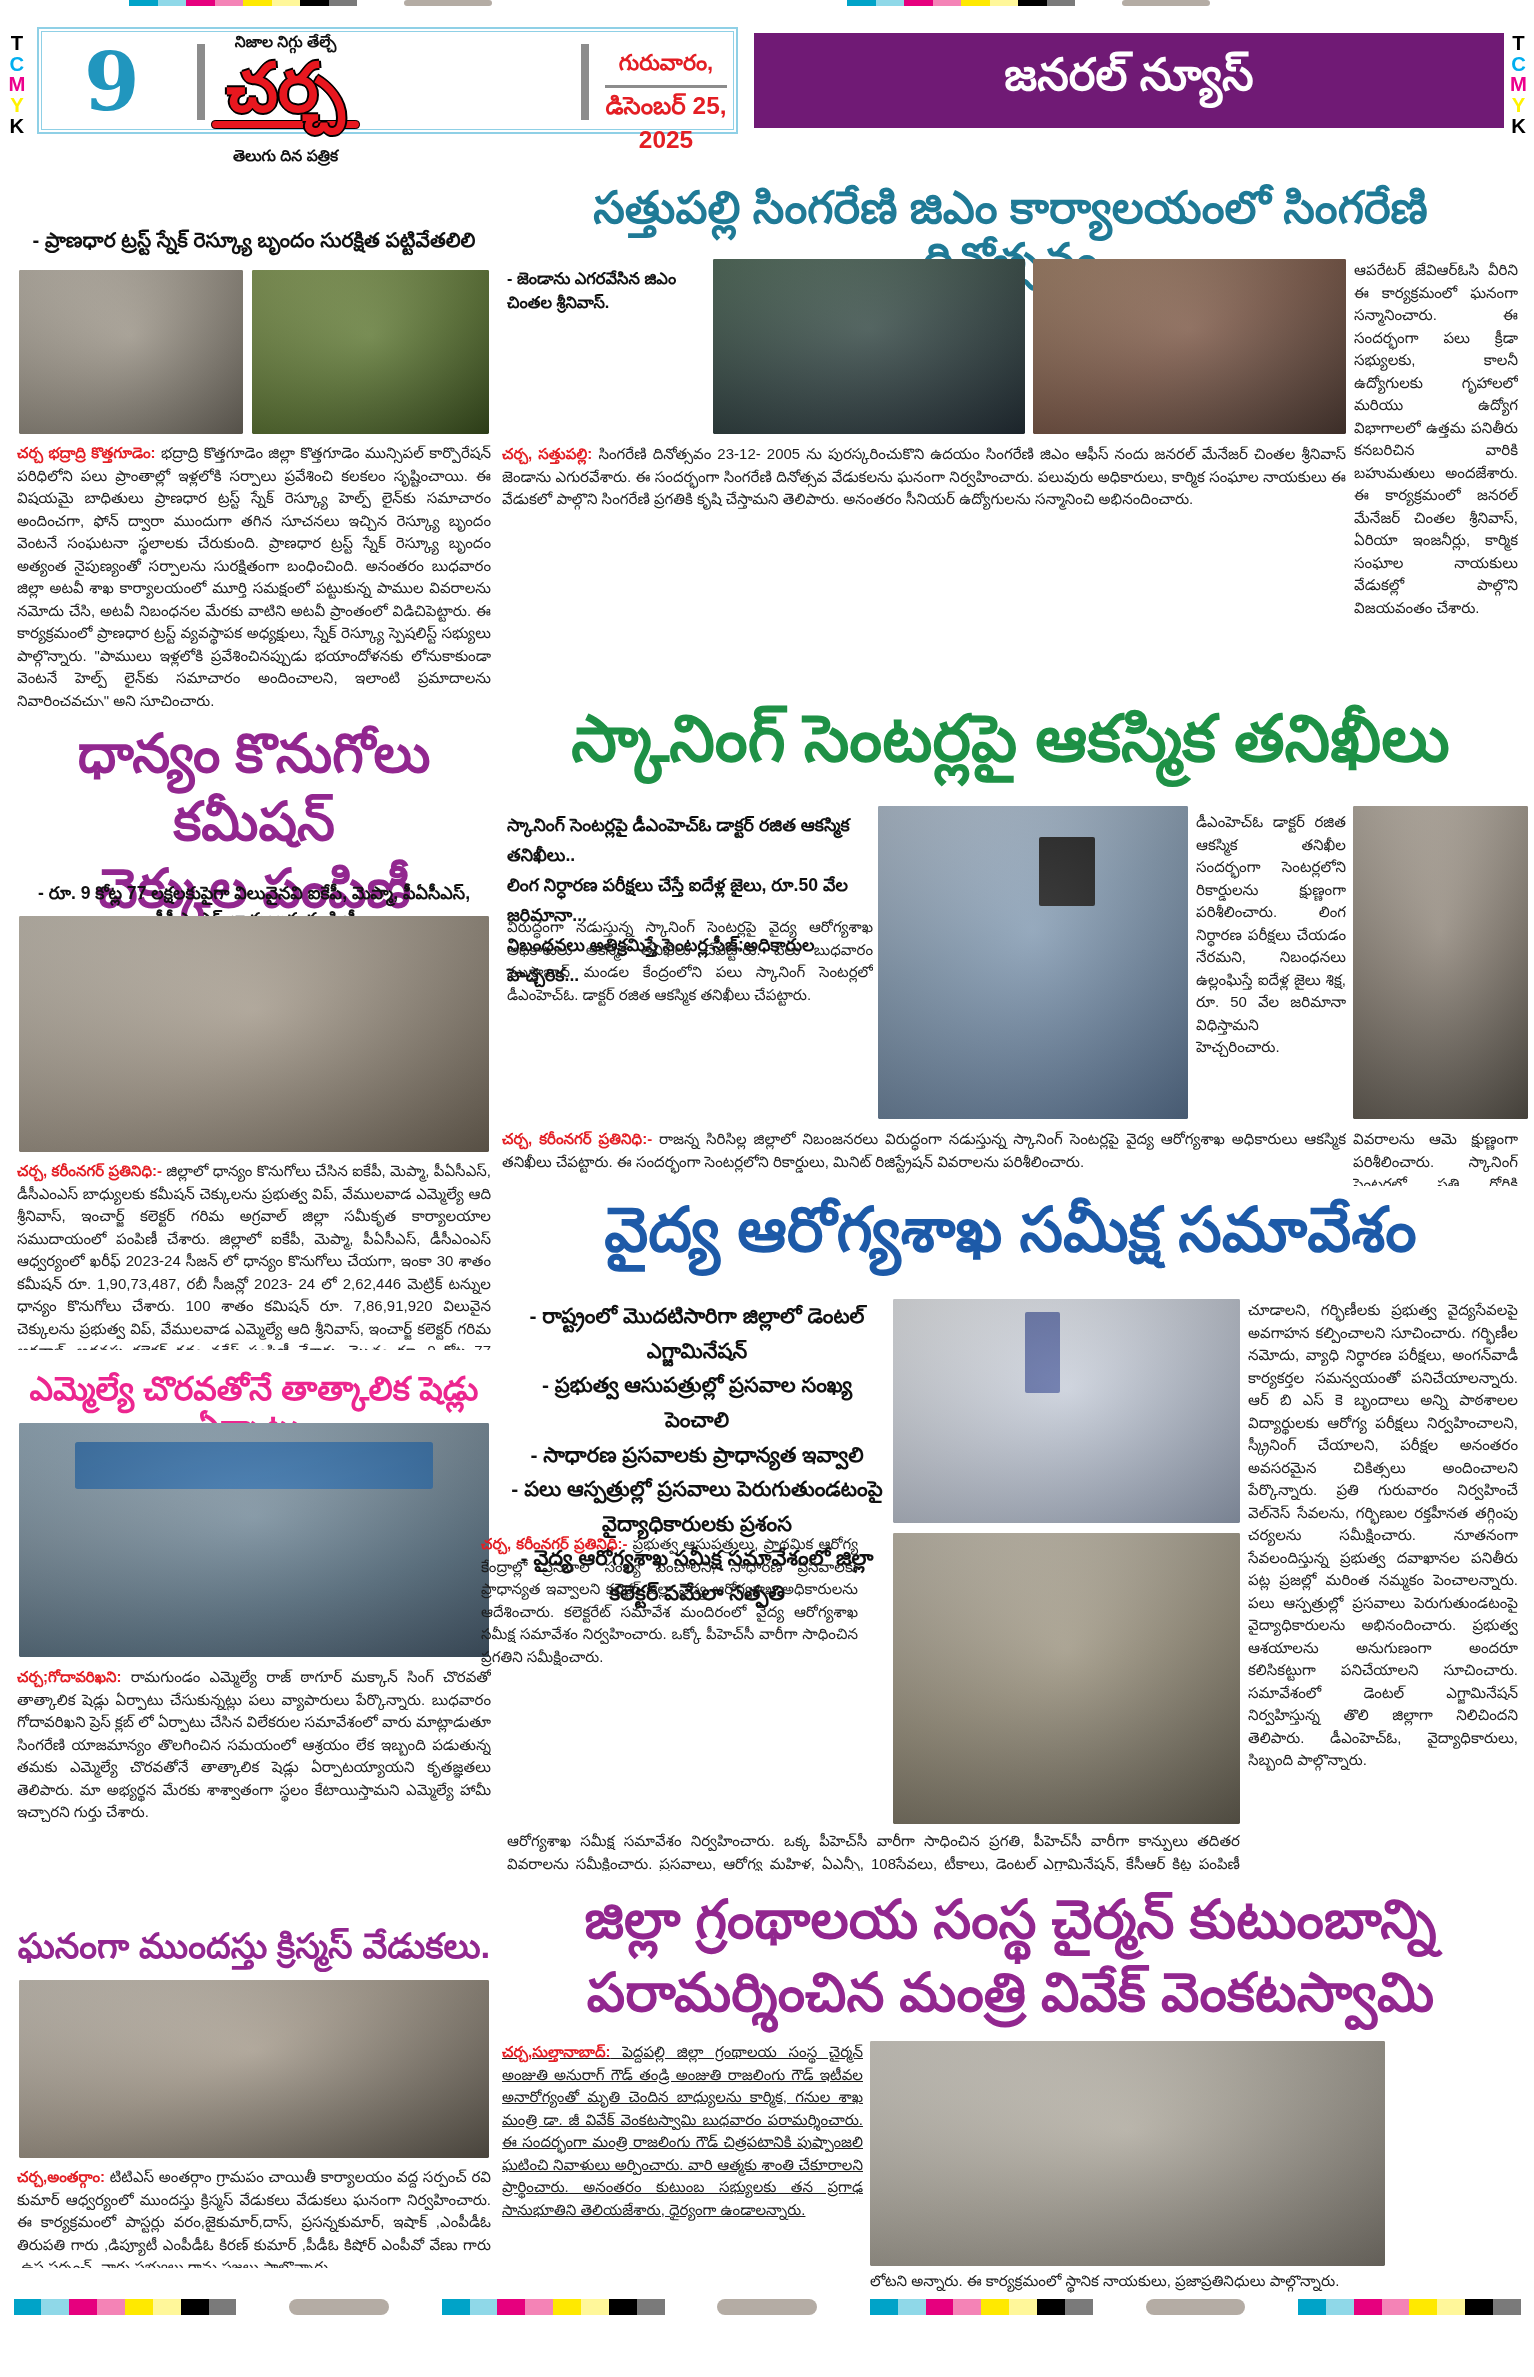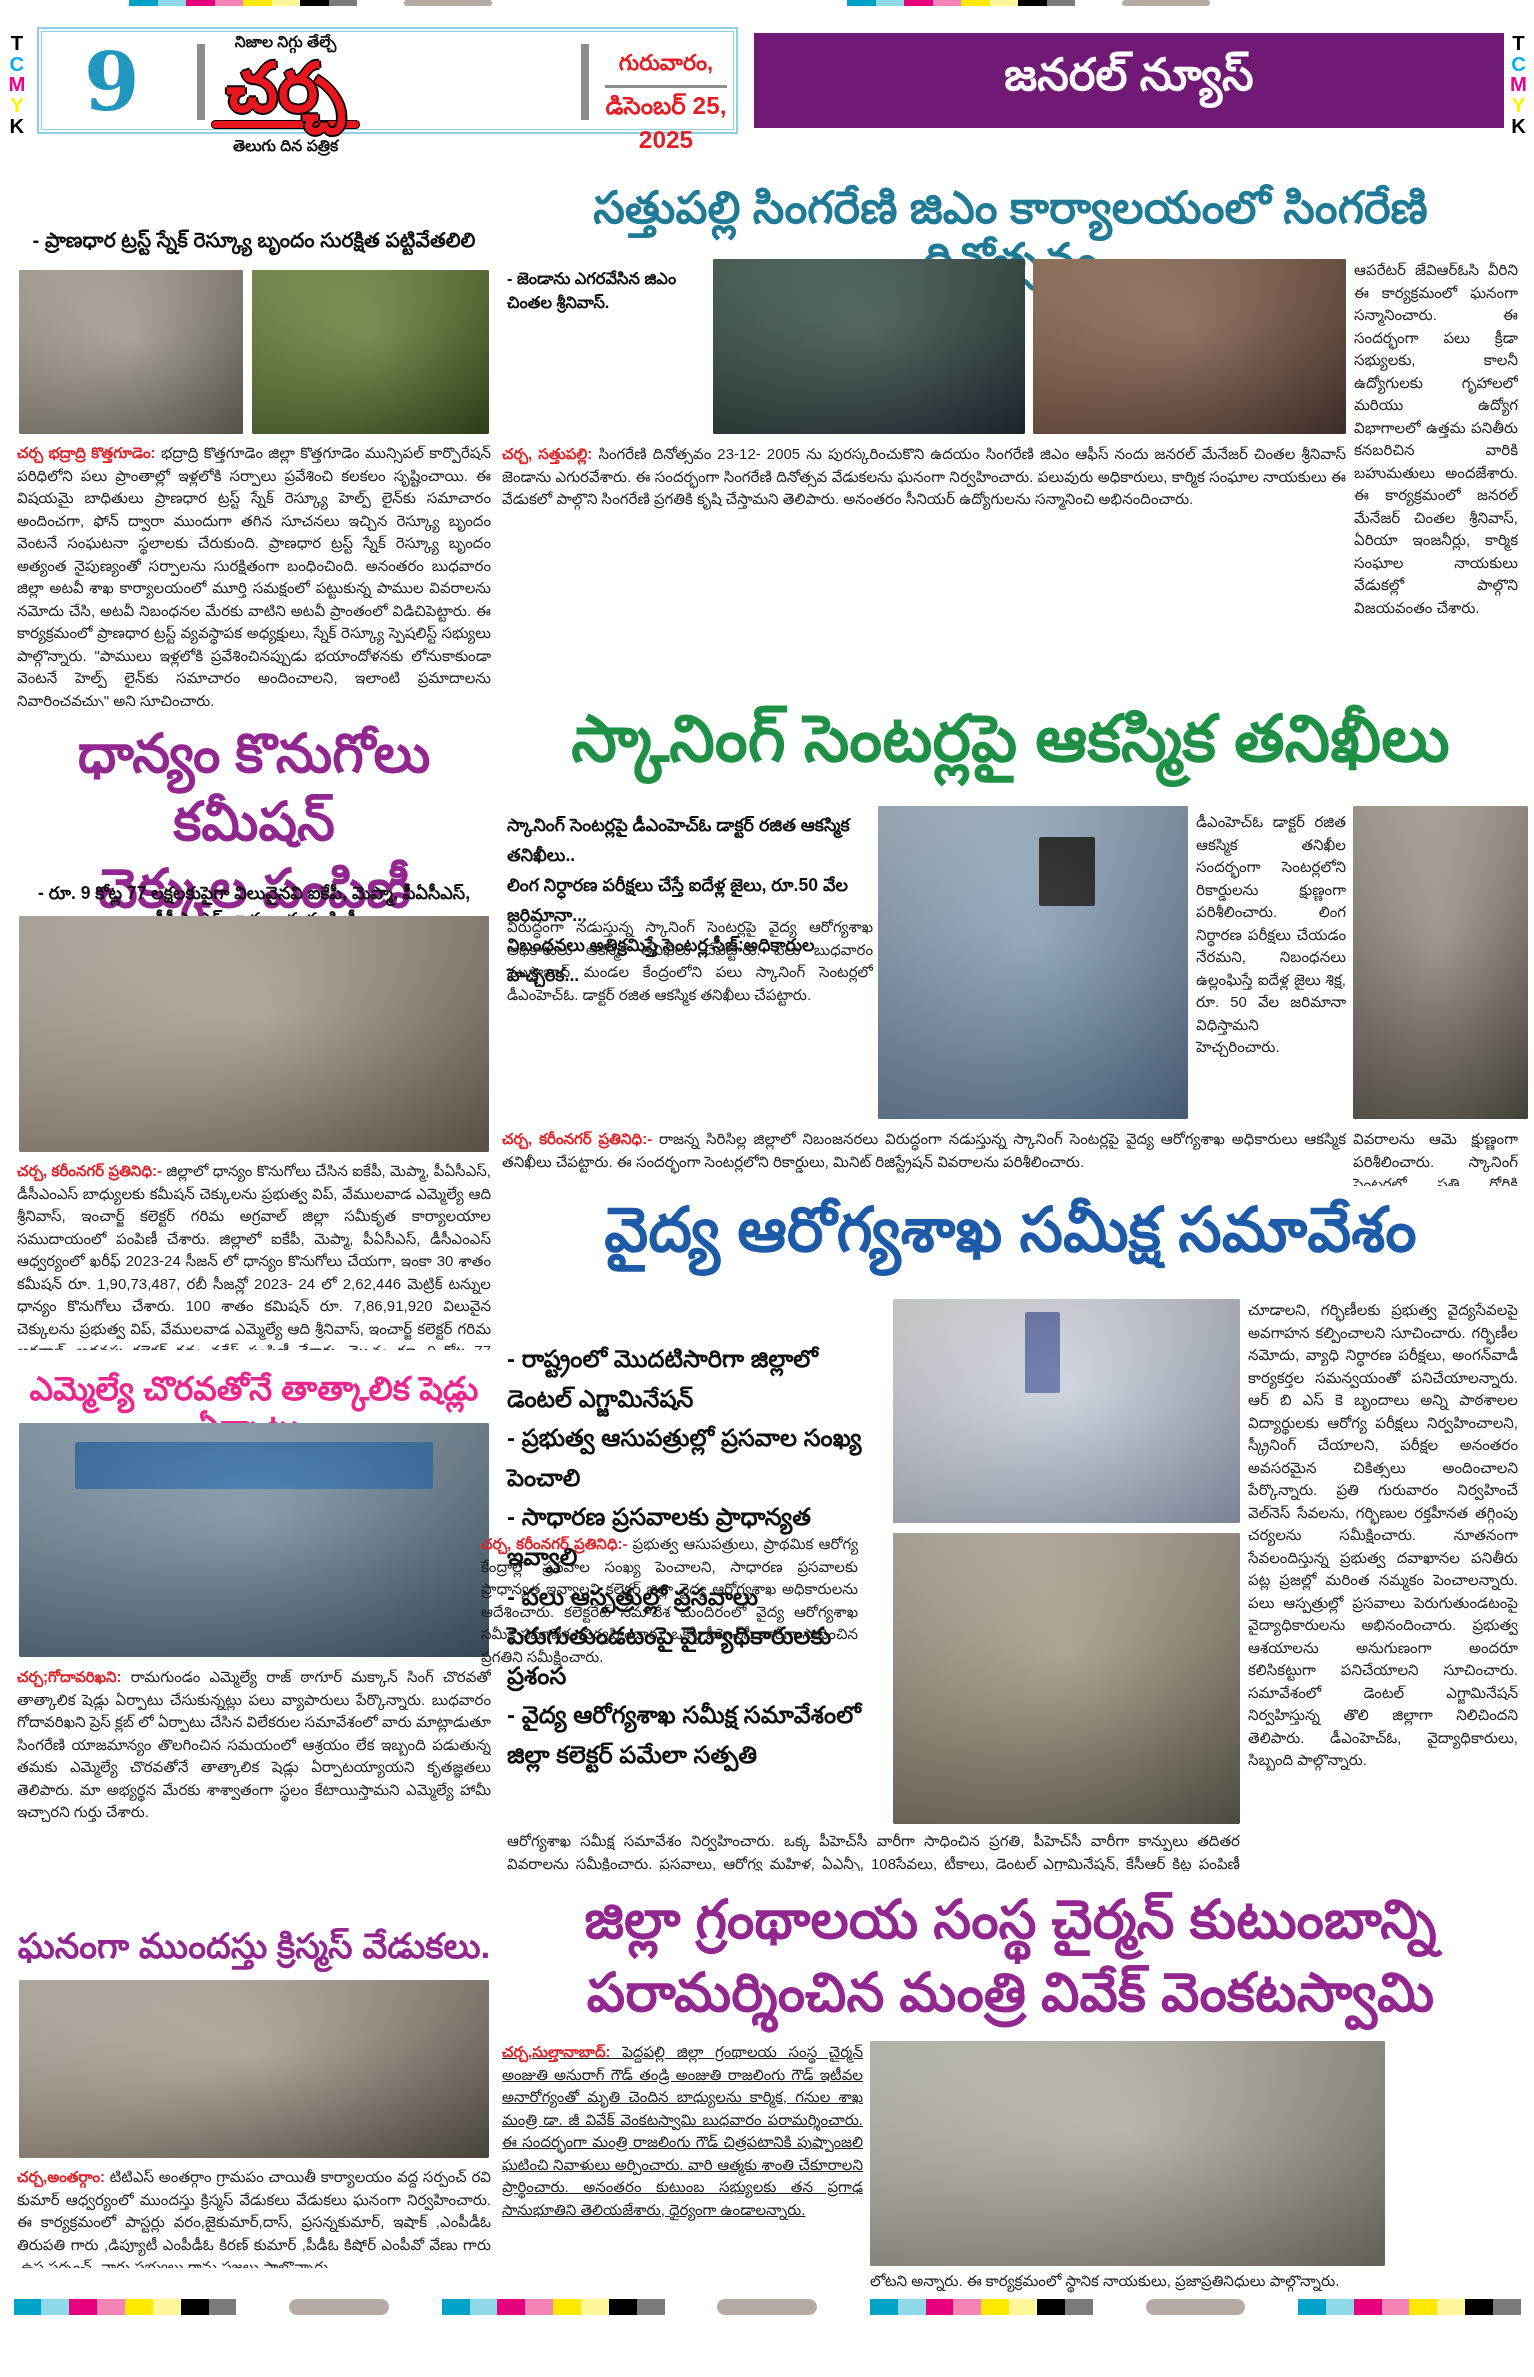--- a/index.html
+++ b/index.html
@@ -87,21 +87,21 @@
   </div>
 
   <div class="abs hdr-box" style="left:37px;top:27px;width:701px;height:107px;box-sizing:border-box;">
     <div class="hdr-box-inner">
       <div class="abs pageno" style="left:42px;top:9.5px;">9</div>
       <div class="abs vbar" style="left:155px;top:12.2px;height:76px;"></div>
       <div class="abs" style="left:169px;top:1.4px;width:149px;text-align:center;">
         <div class="logo-tag">నిజాల నిగ్గు తేల్చే</div>
         <div class="logo-main">చర్చ</div>
         <div class="logo-underline"></div>
-        <div class="logo-tag" style="margin-top:8px;">తెలుగు దిన పత్రిక</div>
+        <div class="logo-tag" style="margin-top:18px;">తెలుగు దిన పత్రిక</div>
       </div>
       <div class="abs vbar" style="left:539px;top:12.2px;height:76px;"></div>
       <div class="abs" style="left:563px;top:17.6px;width:122px;">
         <div class="date-red" style="font-size:22px;">గురువారం,</div>
         <hr class="hrule">
         <div class="date-red" style="font-size:24.4px;">డిసెంబర్ 25, 2025</div>
       </div>
     </div>
   </div>
 
@@ -166,21 +166,21 @@
   </div>
   <div class="abs body-txt" style="left:1196px;top:811px;width:150px;height:309px;">డీఎంహెచ్ఓ డాక్టర్ రజిత ఆకస్మిక తనిఖీల సందర్భంగా సెంటర్లలోని రికార్డులను క్షుణ్ణంగా పరిశీలించారు. లింగ నిర్ధారణ పరీక్షలు చేయడం నేరమని, నిబంధనలు ఉల్లంఘిస్తే ఐదేళ్ల జైలు శిక్ష, రూ. 50 వేల జరిమానా విధిస్తామని హెచ్చరించారు.</div>
   <div class="photo" style="left:1353px;top:806px;width:175px;height:313px;background:linear-gradient(160deg,#bcb3a7 0%,#8c8378 50%,#57524a 100%);"></div>
   <div class="abs body-txt" style="left:502px;top:1128px;width:844px;height:58px;">
     <span class="byline">చర్చ, కరీంనగర్ ప్రతినిధి:-</span>
     <span>రాజన్న సిరిసిల్ల జిల్లాలో నిబంజనరలు విరుద్ధంగా నడుస్తున్న స్కానింగ్ సెంటర్లపై వైద్య ఆరోగ్యశాఖ అధికారులు ఆకస్మిక తనిఖీలు చేపట్టారు. ఈ సందర్భంగా సెంటర్లలోని రికార్డులు, మినిట్ రిజిస్ట్రేషన్ వివరాలను పరిశీలించారు.</span>
   </div>
   <div class="abs body-txt" style="left:1353px;top:1128px;width:165px;height:58px;">వివరాలను ఆమె క్షుణ్ణంగా పరిశీలించారు. స్కానింగ్ సెంటర్లలో ప్రతి రోగికి సంబంధించిన 'ఫామ్-ఎఫ్' వివరాలను విధిగా ఆన్‌లైన్‌లో నమోదు చేయాలని ఆదేశించారు. రిజిస్ట్రేషన్ లేని విషయాలను గుర్తిస్తే చర్యలు తప్పవని, తనిఖీలు ముమ్మరం చేస్తామని స్పష్టం చేశారు. రిజిస్ట్రేషన్ లేని సెంటర్లను సీజ్ చేస్తామని హెచ్చరించారు. గర్భస్థ లింగ నిర్ధారణ చట్టరీత్యా నేరమని, నిందితులను ఉపేక్షించేది లేదని అధికారులు పేర్కొన్నారు.</div>
 
   <div class="abs hl hl-blue" style="left:502px;top:1194px;width:1017px;font-size:62px;">వైద్య ఆరోగ్యశాఖ సమీక్ష సమావేశం</div>
-  <div class="abs subhl" style="left:507px;top:1299px;width:380px;font-size:24px;text-align:left;line-height:1.65;margin-top:40px;">
+  <div class="abs subhl" style="left:507px;top:1299px;width:380px;font-size:21px;text-align:center;line-height:1.65;">
     <div>- రాష్ట్రంలో మొదటిసారిగా జిల్లాలో డెంటల్ ఎగ్జామినేషన్</div>
     <div>- ప్రభుత్వ ఆసుపత్రుల్లో ప్రసవాల సంఖ్య పెంచాలి</div>
     <div>- సాధారణ ప్రసవాలకు ప్రాధాన్యత ఇవ్వాలి</div>
     <div>- పలు ఆస్పత్రుల్లో ప్రసవాలు పెరుగుతుండటంపై వైద్యాధికారులకు ప్రశంస</div>
     <div>- వైద్య ఆరోగ్యశాఖ సమీక్ష సమావేశంలో జిల్లా కలెక్టర్ పమేలా సత్పతి</div>
   </div>
   <div class="photo" style="left:893px;top:1299px;width:347px;height:224px;background:linear-gradient(150deg,#eceef1 0%,#c9cfda 45%,#9aa6ba 100%);">
     <div style="position:absolute;left:38%;top:6%;width:10%;height:36%;background:#2b3f8c;opacity:.65;border-radius:2px;"></div>
   </div>
   <div class="abs body-txt" style="left:1248px;top:1299px;width:270px;height:568px;">చూడాలని, గర్భిణీలకు ప్రభుత్వ వైద్యసేవలపై అవగాహన కల్పించాలని సూచించారు. గర్భిణీల నమోదు, వ్యాధి నిర్ధారణ పరీక్షలు, అంగన్‌వాడీ కార్యకర్తల సమన్వయంతో పనిచేయాలన్నారు. ఆర్ బి ఎస్ కె బృందాలు అన్ని పాఠశాలల విద్యార్థులకు ఆరోగ్య పరీక్షలు నిర్వహించాలని, స్క్రీనింగ్ చేయాలని, పరీక్షల అనంతరం అవసరమైన చికిత్సలు అందించాలని పేర్కొన్నారు. ప్రతి గురువారం నిర్వహించే వెల్‌నెస్ సేవలను, గర్భిణుల రక్తహీనత తగ్గింపు చర్యలను సమీక్షించారు. నూతనంగా సేవలందిస్తున్న ప్రభుత్వ దవాఖానల పనితీరు పట్ల ప్రజల్లో మరింత నమ్మకం పెంచాలన్నారు. పలు ఆస్పత్రుల్లో ప్రసవాలు పెరుగుతుండటంపై వైద్యాధికారులను అభినందించారు. ప్రభుత్వ ఆశయాలను అనుగుణంగా అందరూ కలిసికట్టుగా పనిచేయాలని సూచించారు. సమావేశంలో డెంటల్ ఎగ్జామినేషన్ నిర్వహిస్తున్న తొలి జిల్లాగా నిలిచిందని తెలిపారు. డీఎంహెచ్ఓ, వైద్యాధికారులు, సిబ్బంది పాల్గొన్నారు.</div>

